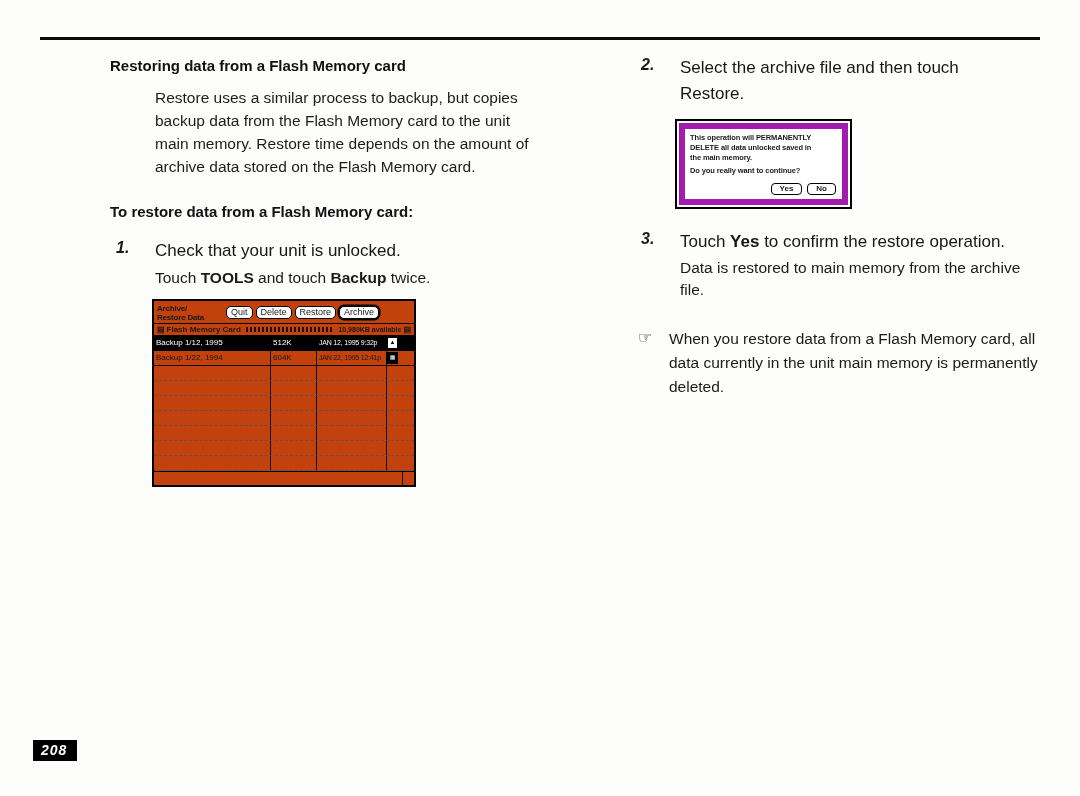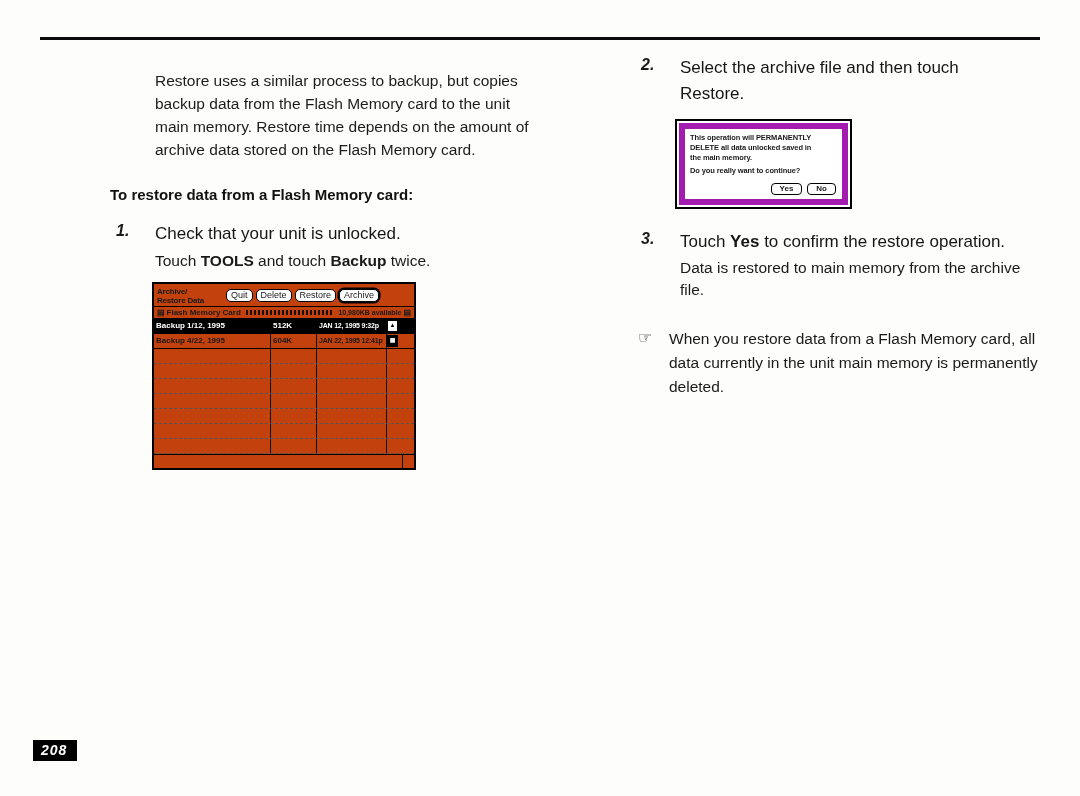--- a/index.html
+++ b/index.html
@@ -57,21 +57,21 @@
     border-top: 1px solid #000; border-bottom: 1px solid #000;
     font-size: 8px; font-weight: bold; white-space: nowrap;
   }
   .s1-cardline .avail { font-size: 7px; font-weight: bold; }
   .s1-cardline .icon { font-size: 8px; line-height: 8px; }
   .s1-fill { flex: 1; height: 5px; margin: 0 3px; background: repeating-linear-gradient(90deg,#000 0 2px,transparent 2px 4px); opacity: .85; }
 
   .s1-table { height: 149px; box-sizing: border-box; }
   .s1-row { display: grid; grid-template-columns: 116px 46px 70px 12px; height: 15px; box-sizing: border-box; }
   .s1-row .cell {
-    padding: 0 2px; font-size: 8px; font-weight: bold; line-height: 14px;
+    padding: 0 2px; font-size: 8px; font-weight: normal; line-height: 14px;
     white-space: nowrap; overflow: hidden; box-sizing: border-box;
   }
   .s1-row .cell + .cell { border-left: 1px solid #000; }
   .s1-row .cell.dt { font-size: 7px; letter-spacing: -0.2px; }
   .s1-row.sel { background: #000; color: #fff; }
   .s1-row.data2 { border-bottom: 1px solid #000; }
   .s1-row.empty { border-bottom: 1px dashed #555; }
   .s1-row .cell.scroll { padding: 0; text-align: center; }
   .sbox { display: block; width: 9px; height: 10px; margin: 1px auto 0 auto; border: 1px solid #000;
           background: #fff; color: #000; font-size: 6px; line-height: 9px; text-align: center; }
@@ -109,20 +109,21 @@
 </style>
 </head>
 <body>
 
 <div class="page">
 
   <div class="top-rule"></div>
 
   <div class="col-left">
 
+    <div class="h-bold">Restoring data from a Flash Memory card</div>
 
     <p class="body w-left">Restore uses a similar process to backup, but copies backup data from the Flash Memory card to the unit main memory. Restore time depends on the amount of archive data stored on the Flash Memory card.</p>
 
     <div class="h-bold mt25">To restore data from a Flash Memory card:</div>
 
     <div class="step">
       <span class="stepnum">1.</span>
       <div class="stepbody">
         <div class="steptitle">Check that your unit is unlocked.</div>
         <div class="stepsub">
@@ -154,21 +155,21 @@
           <div class="s1-table">
             <div class="s1-row sel">
               <div class="cell">Backup  1/12, 1995</div>
               <div class="cell">512K</div>
               <div class="cell dt">JAN 12, 1995   9:32p</div>
               <div class="cell scroll">
                   <span class="sbox">▲</span>
                 </div>
             </div>
             <div class="s1-row data2">
-              <div class="cell">Backup  4/22, 1995</div>
+              <div class="cell">Backup  1/22, 1994</div>
               <div class="cell">604K</div>
               <div class="cell dt">JAN 22, 1995  12:41p</div>
               <div class="cell scroll">
                   <span class="sbox thumb">▦</span>
                 </div>
             </div>
             <div class="s1-row empty">
                 <div class="cell"></div>
                 <div class="cell"></div>
                 <div class="cell dt"></div>

